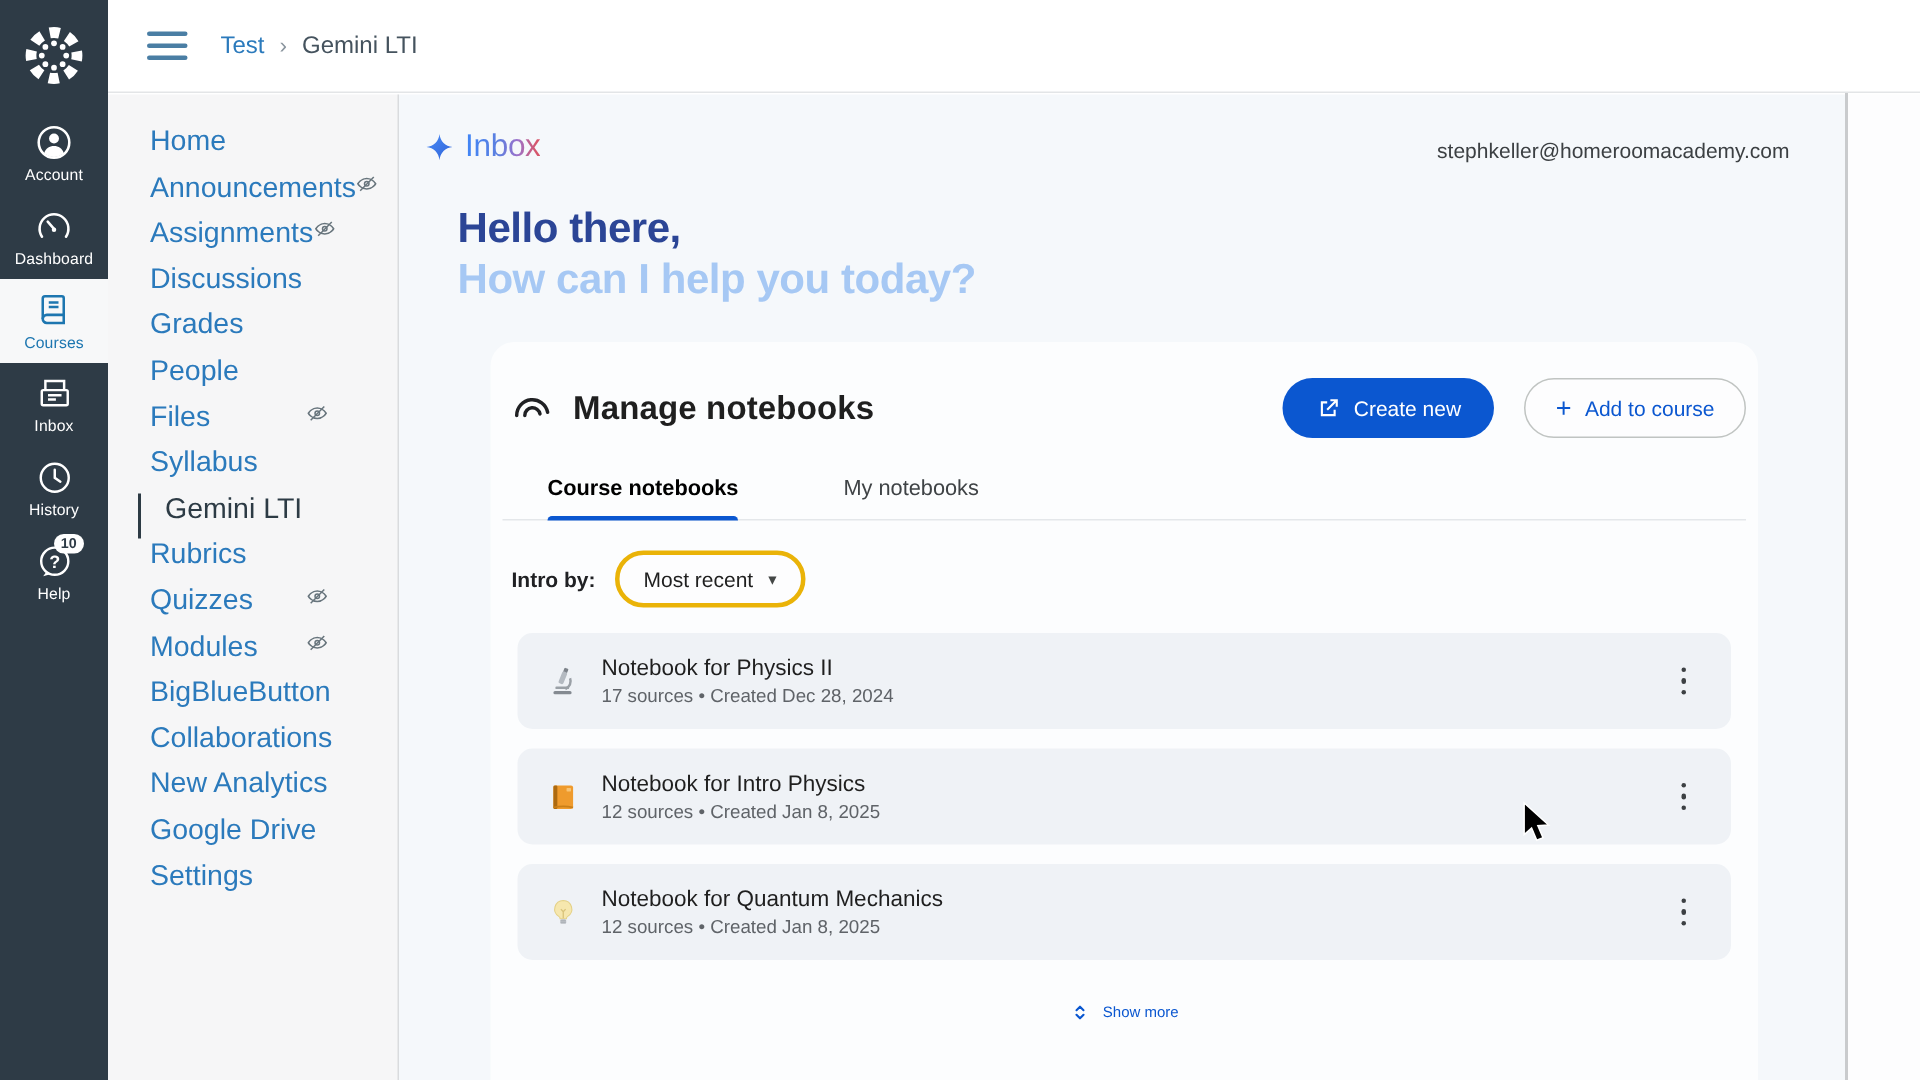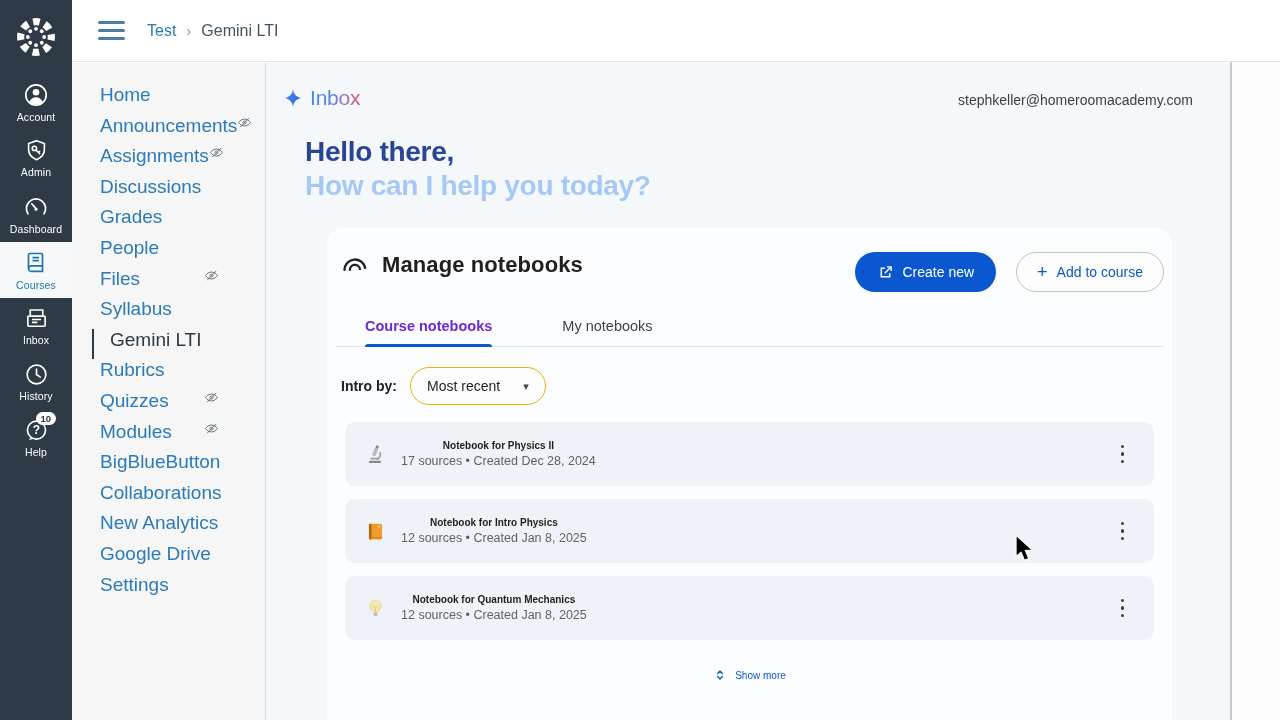--- a/index.html
+++ b/index.html
@@ -37,43 +37,43 @@
   .brand-text { font-size:21px; font-weight:500; letter-spacing:-.2px;
     background:linear-gradient(90deg,#4285f4 5%,#5d7fdf 45%,#9b72cb 70%,#d6566b 95%);
     -webkit-background-clip:text; background-clip:text; color:transparent; }
   .acct-email { position:absolute; top:29px; right:37px; font-size:14px; color:#3c4043; }
   .greet { position:absolute; left:39px; top:72px; font-size:28px; font-weight:700; line-height:34px; letter-spacing:-.3px; }
   .greet .g1 { color:#2b4596; }
   .greet .g2 { color:#a6c8f4; }
 
   
   .card { position:absolute; left:61px; top:165px; width:845px; height:600px; background:#fcfdfe; border-radius:16px; padding:24px 8px 0 8px; }
-  .card-head { display:flex; padding:0 0 0 6px; }
+  .card-head { display:flex; align-items:center; padding:0 0 0 6px; }
   .card-title { font-size:22px; color:#1f1f1f; margin-left:14px; letter-spacing:.1px; }
   .head-actions { margin-left:auto; display:flex; gap:20px; }
   .btn { display:flex; align-items:center; gap:9px; height:40px; border-radius:20px; font-size:14px; font-weight:500; cursor:pointer; border:none; font-family:"Liberation Sans", sans-serif; }
   .btn-primary { background:#0b57d0; color:#ffffff; padding:0 22px; }
   .btn-outline { background:#fdfdfe; color:#0b57d0; padding:0 20px; border:1px solid #c0c4c2; }
   .btn-outline .plus { font-size:18px; font-weight:400; line-height:1; }
 
   .tabs { display:flex; gap:70px; margin-top:26px; padding-left:30px; border-bottom:1px solid #e4e7ea; }
   .tab { font-size:14.5px; padding-bottom:12px; position:relative; cursor:pointer; color:#3f4346; font-weight:500; }
-  .tab.active { color:#6d28d9; font-weight:600; }
+  .tab.active { color:#000000; font-weight:600; }
   .tab.active::after { content:''; position:absolute; left:0; right:0; bottom:-1px; height:3px; background:#0b57d0; border-radius:3px 3px 0 0; }
 
   .sort-row { display:flex; align-items:center; margin-top:20px; padding-left:6px; gap:13px; }
   .sort-label { font-size:14px; font-weight:700; color:#202124; }
-  .sort-pill { display:flex; align-items:center; gap:23px; height:38px; border-radius:19px; border:1px solid #eab308; background:#fdfdfe; padding:0 16px; font-size:14px; color:#1f1f1f; cursor:pointer; }
+  .sort-pill { display:flex; align-items:center; gap:10px; height:38px; border-radius:19px; border:3px solid #eab308; background:#fdfdfe; padding:0 16px; font-size:14px; color:#1f1f1f; cursor:pointer; }
   .caret { font-size:11px; color:#444746; }
 
   .nb-list { margin:17px 10px 0 10px; }
   .nb-row { display:flex; align-items:center; height:64px; background:#eff2f6; border-radius:10px; margin-bottom:13px; padding:0 22px 0 18px; cursor:pointer; }
   .nb-ic { width:24px; display:flex; justify-content:center; }
   .nb-txt { margin-left:14px; display:flex; flex-direction:column; gap:3px; }
-  .nb-title { font-size:10px; font-weight:700; color:#1f1f1f;text-align:center; }
+  .nb-title { font-size:15px; font-weight:400; color:#1f1f1f; }
   .nb-meta { font-size:12.5px; color:#5f6368; }
   .kebab { margin-left:auto; display:flex; flex-direction:column; align-items:center; cursor:pointer; padding:6px 8px; background:none; border:none; }
   .kebab i { width:3.5px; height:3.5px; border-radius:50%; background:#3c4043; display:block; margin:2.1px 0; }
 
   .show-more { display:flex; align-items:center; gap:8px; margin:28px auto 0 auto; width:max-content; color:#0b57d0; font-size:10px; font-weight:500; background:none; border:none; cursor:pointer; font-family:"Liberation Sans", sans-serif; }
 
   
   #scroll-divider { position:absolute; left:1230px; top:62px; width:2px; bottom:0; background:#c9cbcd; z-index:25; }
   #right-strip { position:absolute; left:1232px; top:63px; right:0; bottom:0; background:#fdfdfe; z-index:24; }
 
@@ -104,28 +104,20 @@
 
     <a class="gitem">
       <svg width="26" height="26" viewBox="0 0 26 26">
         <circle cx="13" cy="13" r="10.2" fill="none" stroke="currentColor" stroke-width="1.7"></circle>
         <circle cx="13" cy="10.3" r="3.3" fill="currentColor"></circle>
         <path d="M6.4 20.2c1.1-3.3 3.6-4.9 6.6-4.9s5.5 1.6 6.6 4.9a10.2 10.2 0 0 1-13.2 0z" fill="currentColor"></path>
       </svg>
       <span class="glabel">Account</span>
     </a>
 
-    <a class="gitem">
-      <svg width="25" height="25" viewBox="0 0 26 26" fill="none" stroke="currentColor" stroke-width="1.7">
-        <path d="M13 2.8l8.2 3v6.2c0 5.2-3.3 8.6-8.2 10.6-4.9-2-8.2-5.4-8.2-10.6V5.8z"></path>
-        <circle cx="10.8" cy="10.8" r="2.2"></circle>
-        <path d="M12.5 12.5l4.2 4.2M15.1 15.1l1.6-1.6"></path>
-      </svg>
-      <span class="glabel">Admin</span>
-    </a>
 
     <a class="gitem">
       <svg width="26" height="26" viewBox="0 0 26 26" fill="none" stroke="currentColor" stroke-width="1.7">
         <path d="M5 19.8a9.6 9.6 0 1 1 16 0" stroke-linecap="round"></path>
         <path d="M13 14.6L8.8 9.8" stroke-linecap="round"></path>
         <circle cx="13" cy="15.2" r="1.5" fill="currentColor" stroke="none"></circle>
       </svg>
       <span class="glabel">Dashboard</span>
     </a>
 

